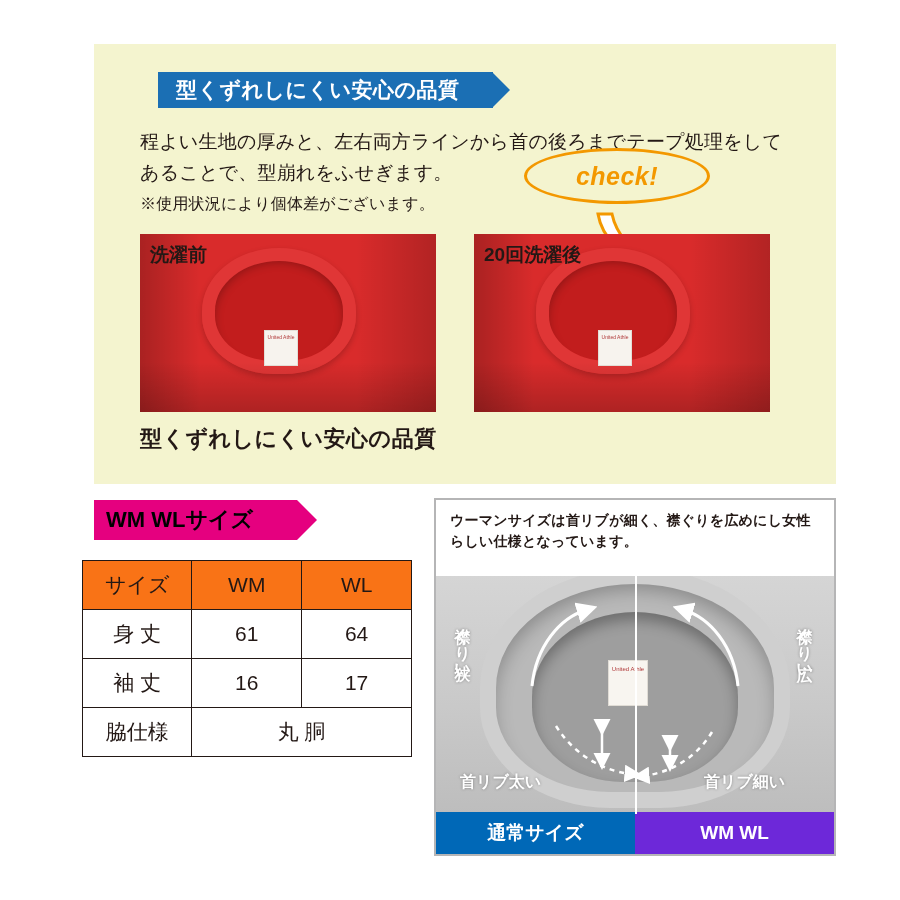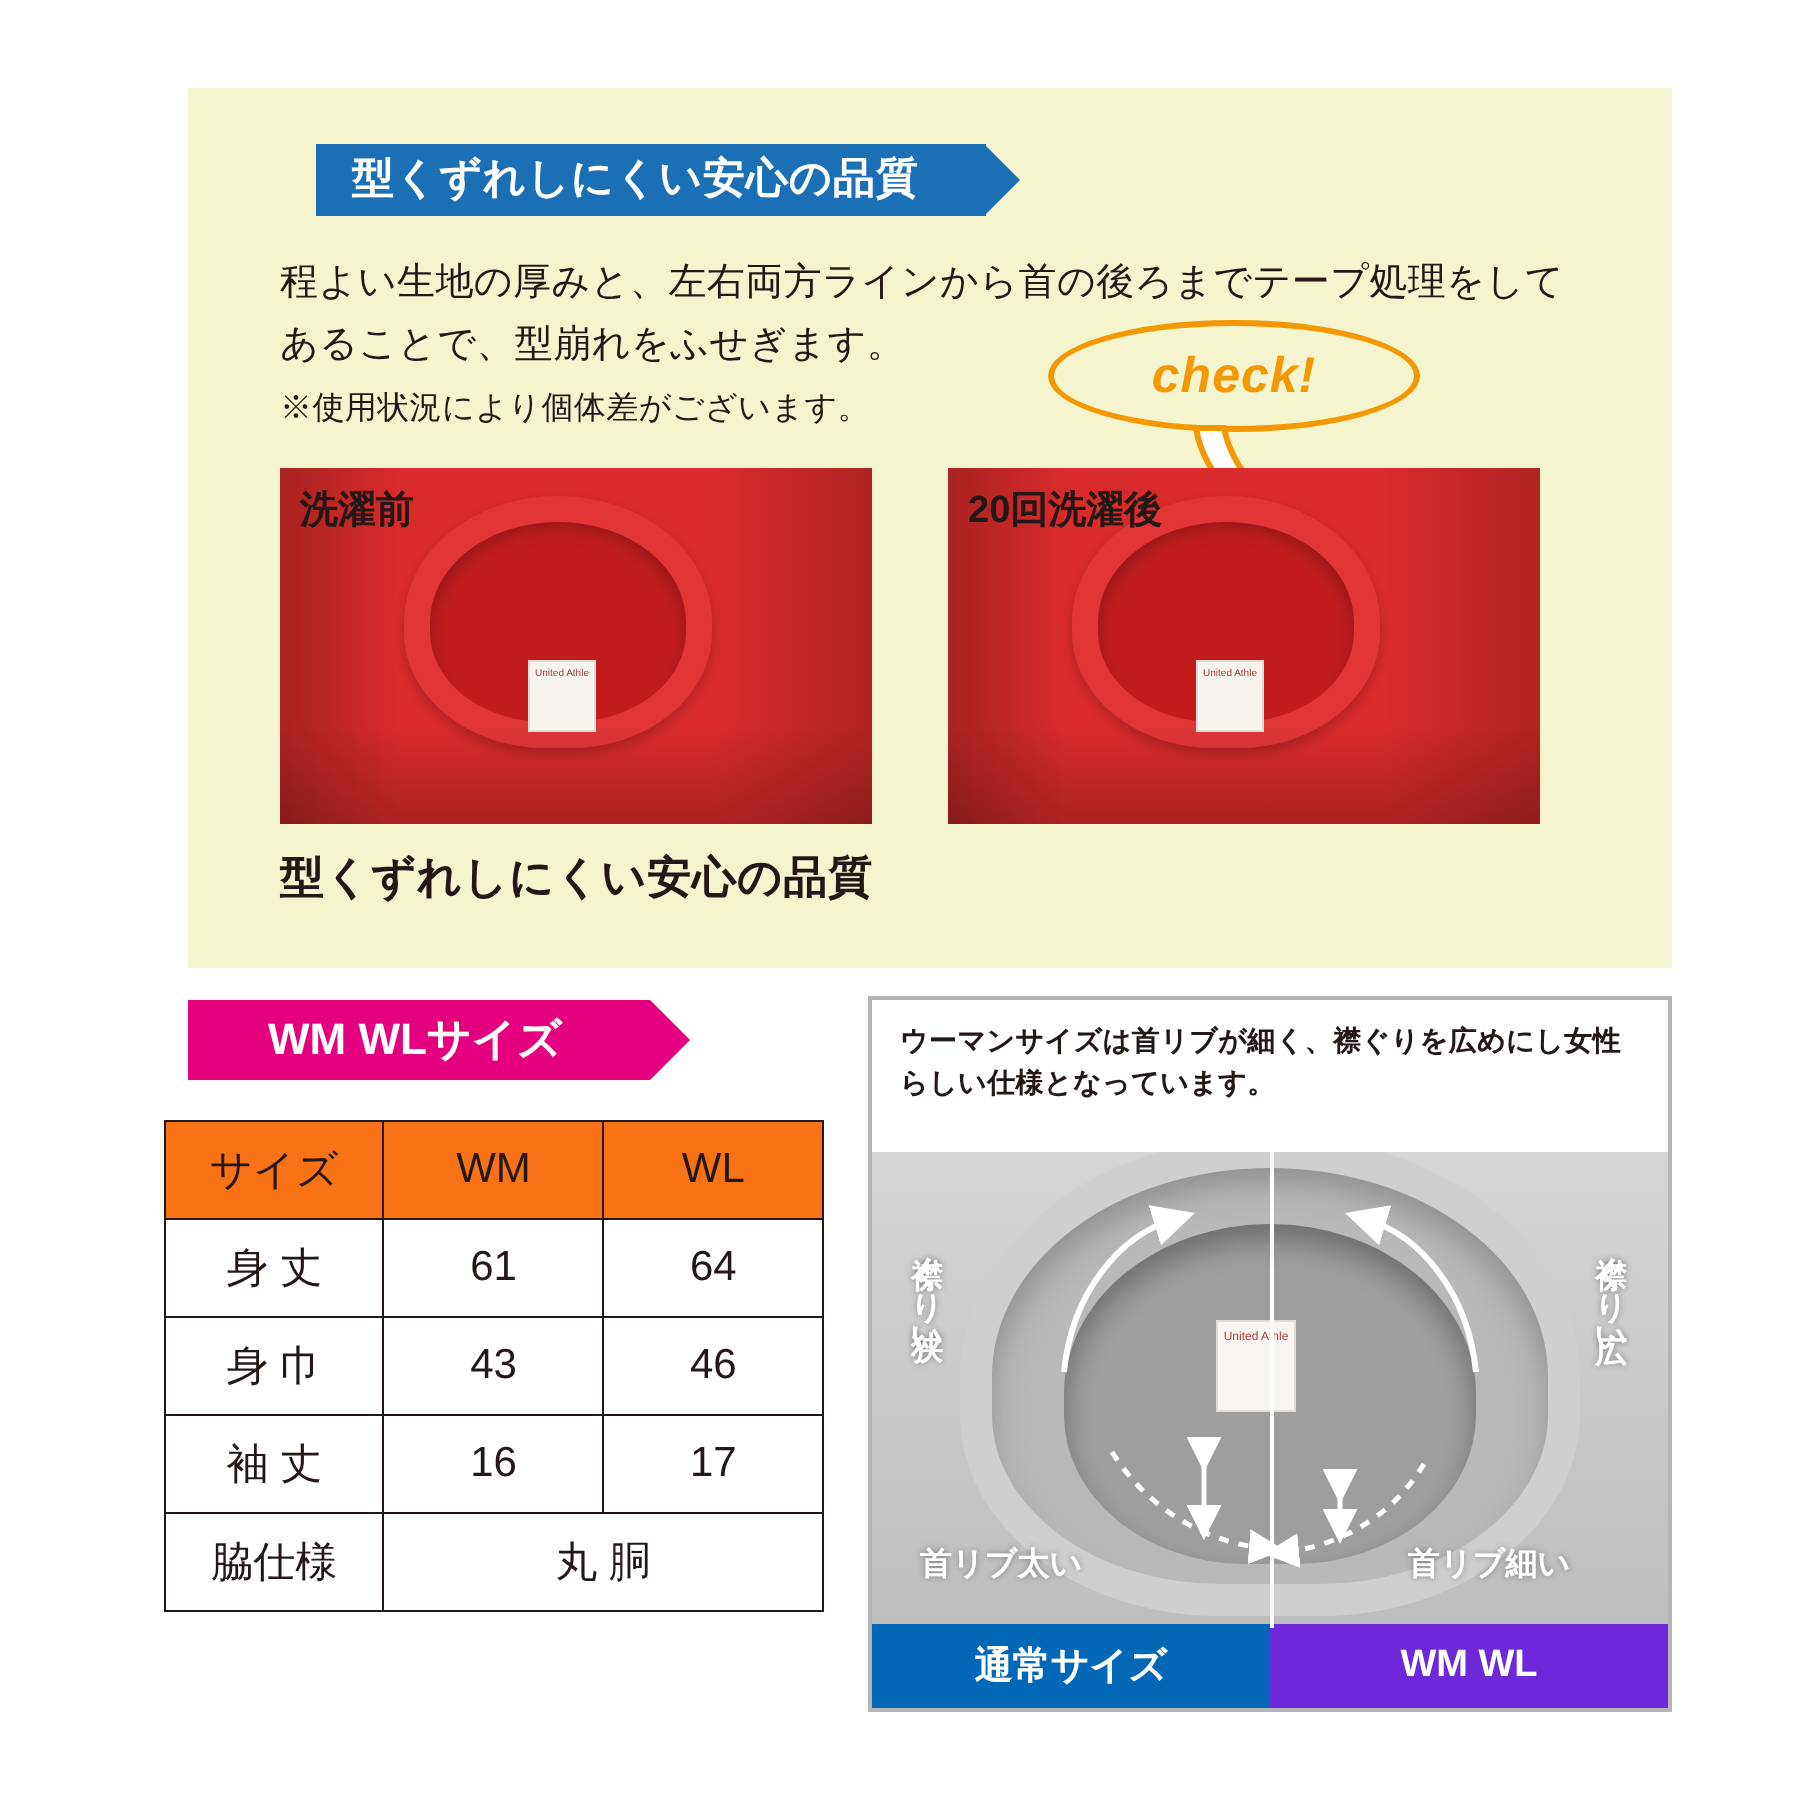--- a/index.html
+++ b/index.html
@@ -68,21 +68,21 @@
     left: 46px;
     top: 150px;
     font-size: 16px;
     letter-spacing: 0.2px;
   }
 
   
   .check-bubble {
     position: absolute;
     left: 430px;
-    top: 116px;
+    top: 104px;
     width: 186px;
     height: 56px;
   }
   .check-bubble .oval {
     position: absolute;
     inset: 0;
     border: 3px solid #f39800;
     border-radius: 50%;
   }
   .check-bubble .txt {
@@ -190,25 +190,25 @@
     letter-spacing: 0.5px;
   }
 
   
   .size-banner {
     position: absolute;
     left: 84px;
     top: 500px;
     height: 40px;
     background: #e5007f;
-    color: #ffffff;
+    color: #000000;
     font-size: 22px;
     font-weight: bold;
     line-height: 40px;
-    padding: 0 44px 0 40px;
+    padding: 0 44px 0 12px;
   }
   .size-banner::after {
     content: "";
     position: absolute;
     right: -20px;
     top: 0;
     width: 0;
     height: 0;
     border-top: 20px solid transparent;
     border-bottom: 20px solid transparent;
@@ -422,25 +422,20 @@
         <th>WL</th>
       </tr>
     </thead>
     <tbody>
       <tr>
         <td class="label">身 丈</td>
         <td class="val">61</td>
         <td class="val">64</td>
       </tr>
       <tr>
-        <td class="label">身 巾</td>
-        <td class="val">43</td>
-        <td class="val">46</td>
-      </tr>
-      <tr>
         <td class="label">袖 丈</td>
         <td class="val">16</td>
         <td class="val">17</td>
       </tr>
       <tr>
         <td class="label">脇仕様</td>
         <td colspan="2">丸 胴</td>
       </tr>
     </tbody>
   </table>

